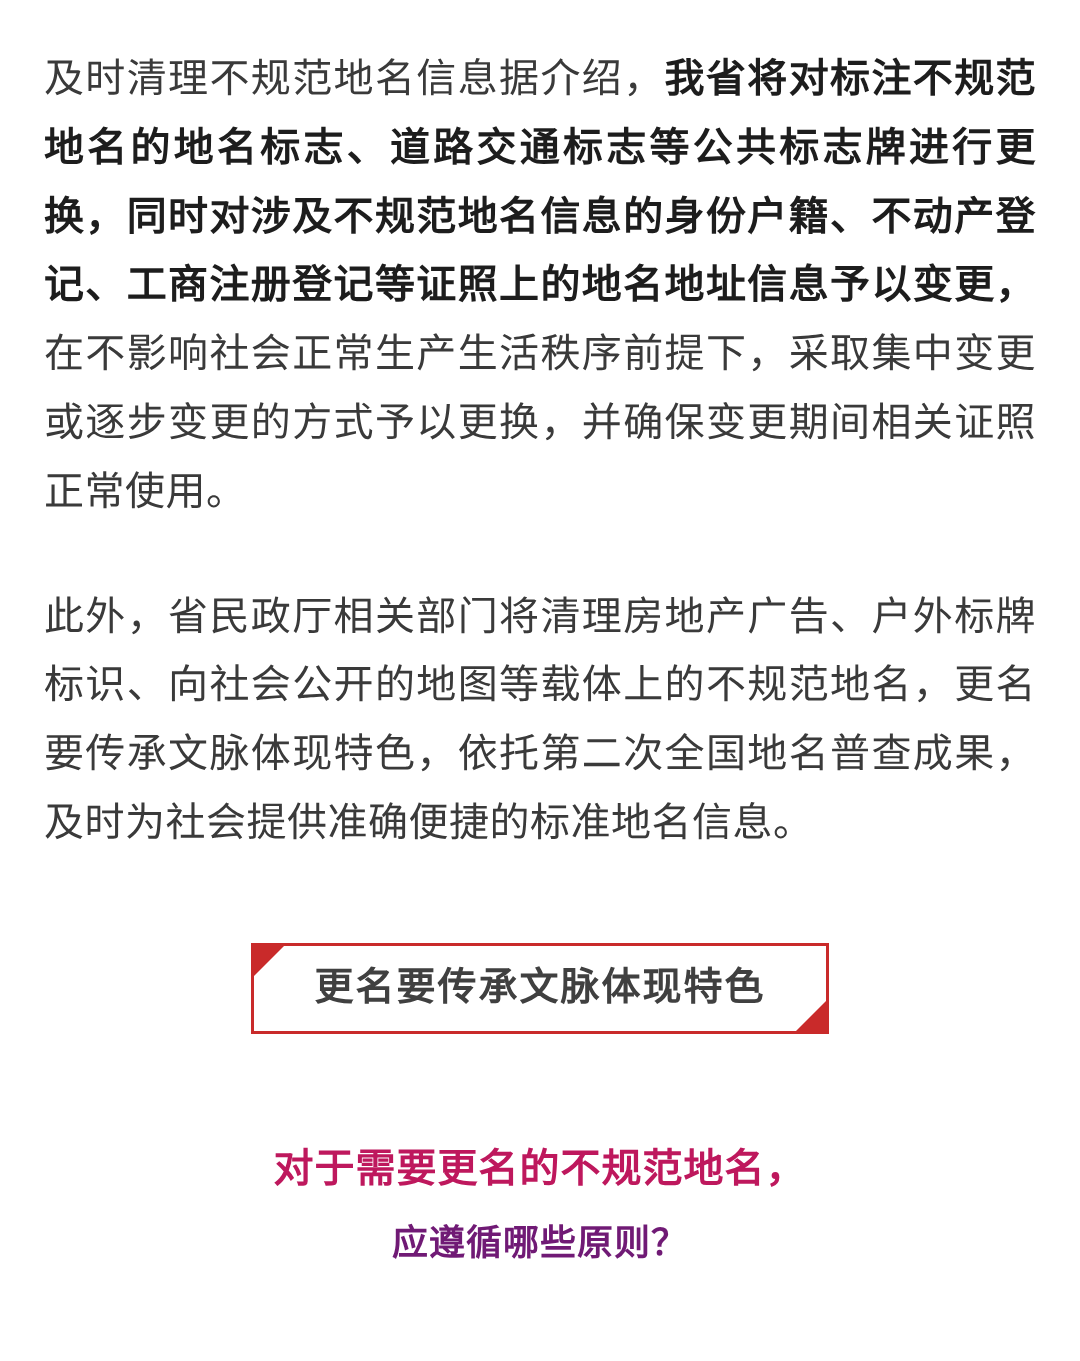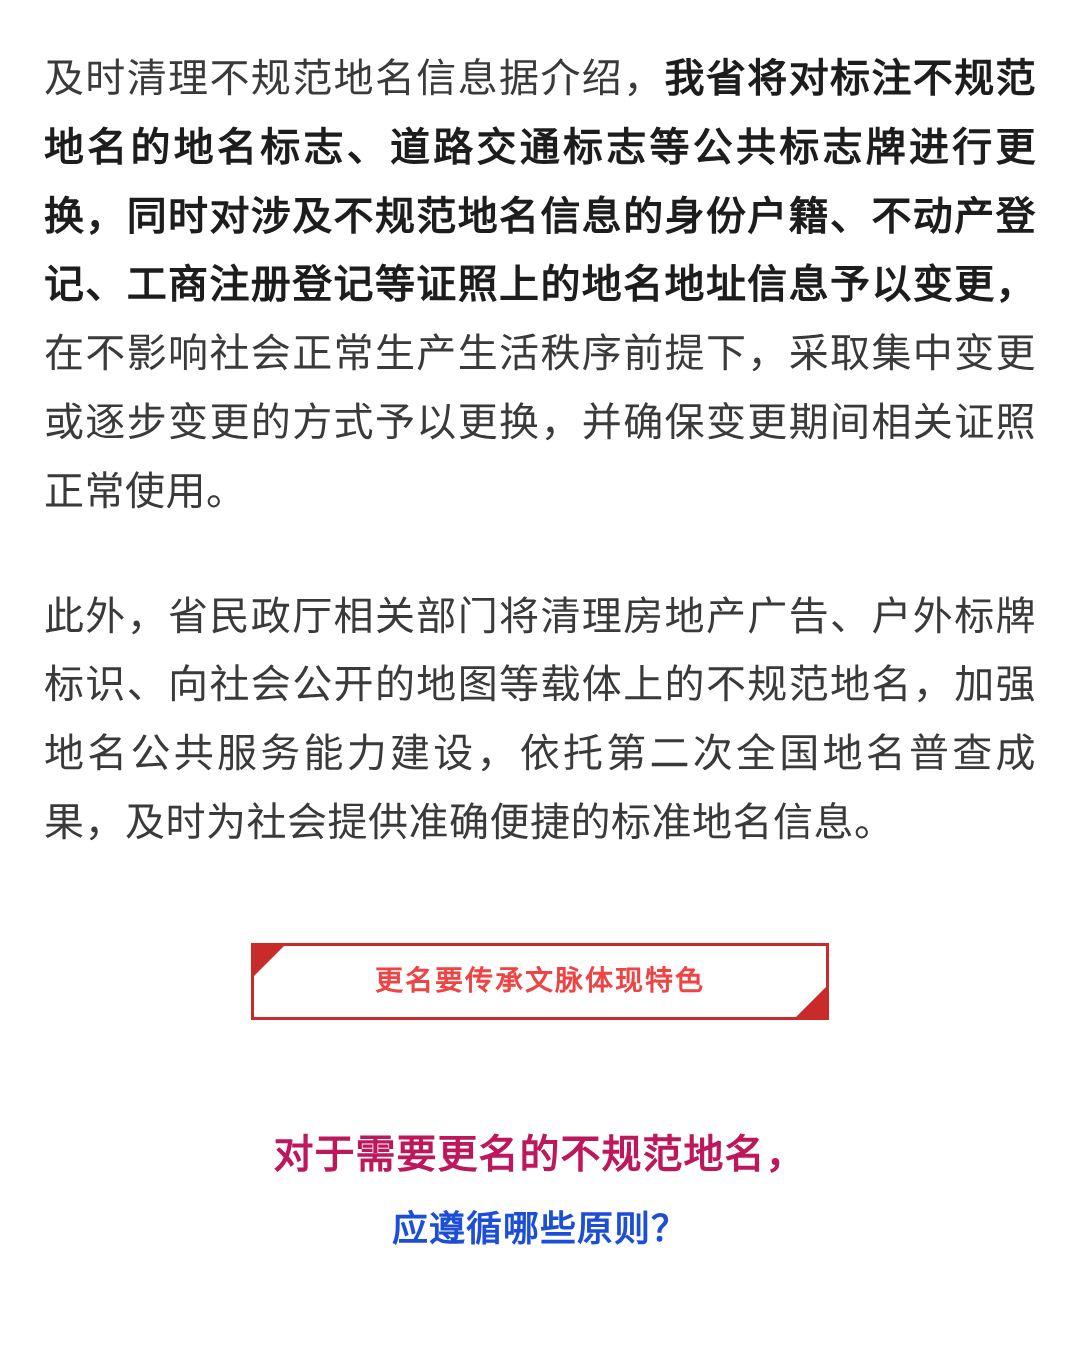--- a/index.html
+++ b/index.html
@@ -46,23 +46,23 @@
   }
   .banner {
     position: relative;
     box-sizing: border-box;
     border: 3px solid #c92a2a;
     padding: 18px 60px 20px 60px;
     min-width: 578px;
     text-align: center;
   }
   .banner-text {
-    font-size: 28px;
+    font-size: 39px;
     font-weight: bold;
-    color: #ef4444;
+    color: #404040;
     letter-spacing: 2px;
     line-height: 1.2;
     position: relative;
     z-index: 2;
   }
   
   .corner-tl {
     position: absolute;
     top: -3px;
     left: -3px;
@@ -87,34 +87,34 @@
   .q-line1 {
     font-size: 40px;
     font-weight: bold;
     color: #be185d;
     line-height: 1.5;
     letter-spacing: 1px;
   }
   .q-line2 {
     font-size: 36px;
     font-weight: bold;
-    color: #1d4ed8;
+    color: #701a75;
     line-height: 1.5;
     letter-spacing: 1px;
     margin-top: 18px;
   }
 </style>
 </head>
 <body>
 
 <div class="page">
 
   <p class="para first"><span>及时清理不规范地名信息据介绍，</span><span class="bold">我省将对标注不规范地名的地名标志、道路交通标志等公共标志牌进行更换，同时对涉及不规范地名信息的身份户籍、不动产登记、工商注册登记等证照上的地名地址信息予以变更，</span><span>在不影响社会正常生产生活秩序前提下，采取集中变更或逐步变更的方式予以更换，并确保变更期间相关证照正常使用。</span></p>
 
-  <p class="para second">此外，省民政厅相关部门将清理房地产广告、户外标牌标识、向社会公开的地图等载体上的不规范地名，加强地名公共服务能力建设，依托第二次全国地名普查成果，及时为社会提供准确便捷的标准地名信息。</p>
+  <p class="para second">此外，省民政厅相关部门将清理房地产广告、户外标牌标识、向社会公开的地图等载体上的不规范地名，更名要传承文脉体现特色，依托第二次全国地名普查成果，及时为社会提供准确便捷的标准地名信息。</p>
 
   <div class="banner-wrap">
     <div class="banner">
       <span class="corner-tl"></span>
       <span class="corner-br"></span>
       <div class="banner-text">更名要传承文脉体现特色</div>
     </div>
   </div>
 
   <div class="question-block">

